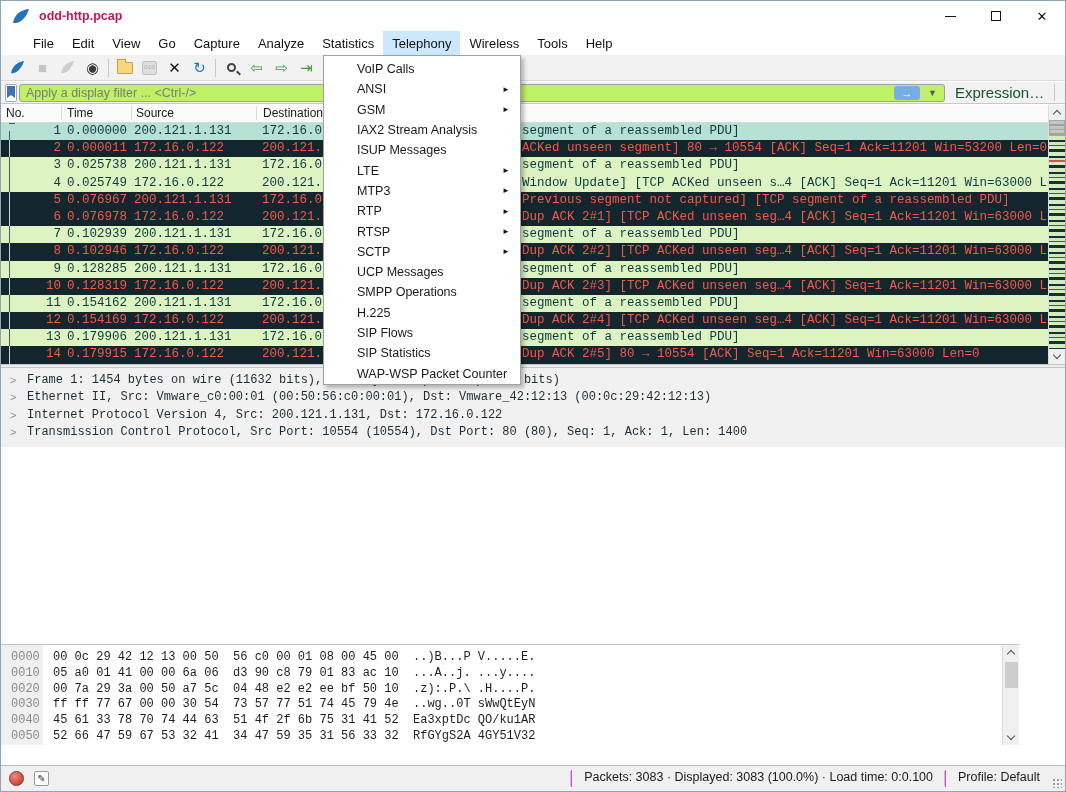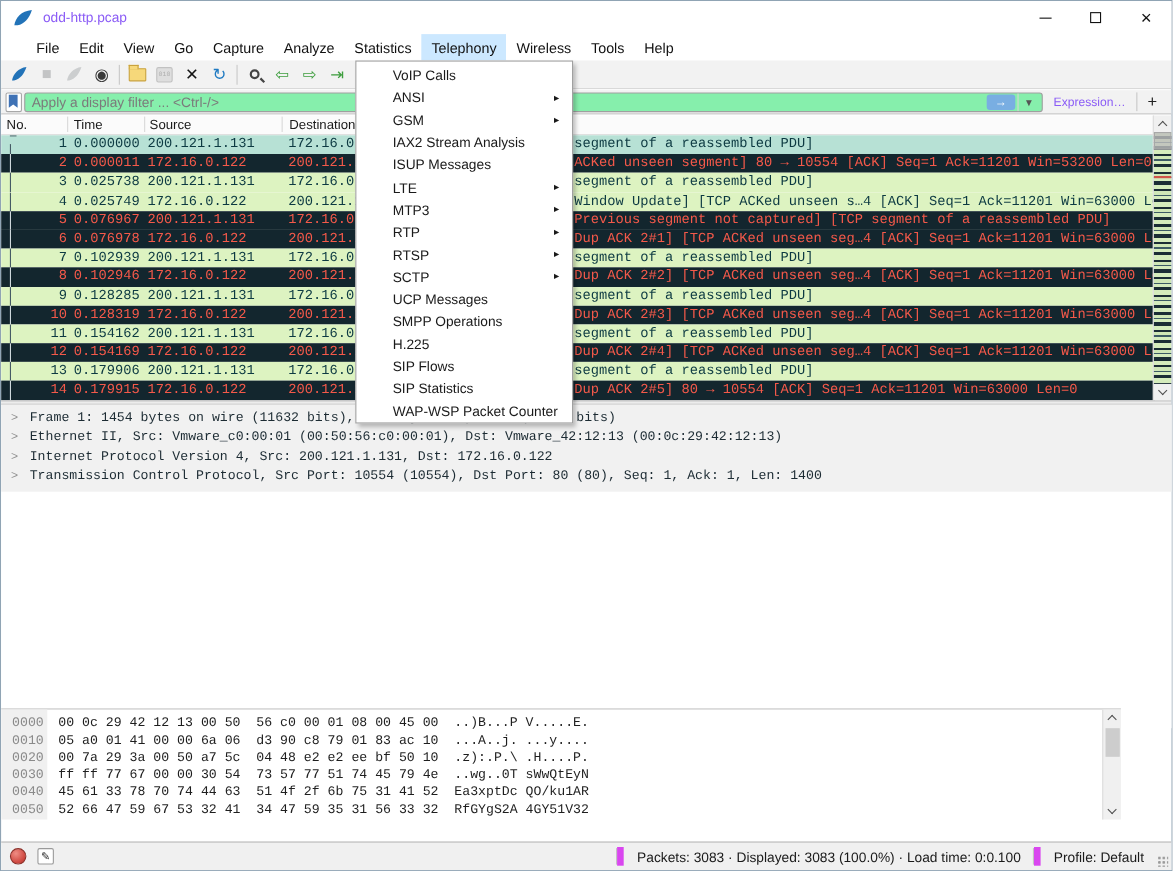--- a/index.html
+++ b/index.html
@@ -5,21 +5,21 @@
   * { margin:0; padding:0; box-sizing:border-box; }
   html,body { background:#e8e8e8; }
   .window{
     position:relative; width:1066px; height:792px; background:#fff;
     border:1px solid #90a4b4; font-family:"Liberation Sans",sans-serif;
     overflow:hidden;
   }
   
   .titlebar{position:absolute;left:0;top:0;width:100%;height:30px;background:#fff;display:flex;align-items:center;}
   .app-icon{margin-left:10px;width:20px;height:17px;}
-  .title-text{margin-left:8px;font-size:12.5px;color:#8b5cf6;}
+  .title-text{margin-left:8px;font-size:12.5px;color:#be185d;font-weight:bold;}
   .win-controls{position:absolute;right:0;top:0;height:30px;display:flex;}
   .win-btn{width:46px;height:30px;display:flex;align-items:center;justify-content:center;color:#111;font-size:13px;}
   .min-glyph{width:11px;height:1px;background:#111;display:block;}
   .max-glyph{width:10px;height:10px;border:1px solid #111;display:block;}
   
   .menubar{position:absolute;left:0;top:30px;width:100%;height:24px;background:#fff;display:flex;align-items:stretch;padding-left:23px;font-size:13px;color:#111;}
   .menubar-item{padding:0 9px;display:flex;align-items:center;}
   .menubar-item.active{background:#cce8ff;}
   
   .toolbar{position:absolute;left:0;top:54px;width:100%;height:26px;background:#f2f2f2;border-bottom:1px solid #d9d9d9;display:flex;align-items:center;padding-left:4px;}
@@ -27,25 +27,25 @@
   .tb-sep{width:1px;height:18px;background:#c8c8c8;margin:0 3px;}
   .tb-btn.disabled{opacity:.55;filter:grayscale(60%);}
   .folder-shape{width:16px;height:12px;background:#f6d87a;border:1px solid #c9a23e;border-radius:1px;position:relative;}
   .folder-shape::before{content:"";position:absolute;left:-1px;top:-4px;width:7px;height:3px;background:#f6d87a;border:1px solid #c9a23e;border-bottom:none;}
   .save-shape{width:15px;height:14px;background:#cfcfcf;border:1px solid #9a9a9a;border-radius:2px;font-size:6px;color:#777;display:flex;align-items:center;justify-content:center;font-family:"Liberation Mono",monospace;}
   .find-shape{width:9px;height:9px;border:2px solid #444;border-radius:50%;position:relative;}
   .find-shape::after{content:"";position:absolute;left:7px;top:7px;width:5px;height:2px;background:#444;transform:rotate(45deg);}
   
   .filterbar{position:absolute;left:0;top:81px;width:100%;height:22px;background:#f2f2f2;border-bottom:1px solid #c8c8c8;display:flex;align-items:center;padding:0 4px;}
   .bookmark-box{width:20px;height:18px;background:#fff;border:1px solid #a8a8a8;border-radius:2px;display:flex;align-items:center;justify-content:center;margin-right:2px;}
-  .filter-input{flex:0 0 926px;height:18px;background:#86efac;border:1px solid #9f9f9f;border-radius:3px;display:flex;align-items:center;position:relative;}
+  .filter-input{flex:0 0 926px;height:18px;background:#bef264;border:1px solid #9f9f9f;border-radius:3px;display:flex;align-items:center;position:relative;}
   .filter-placeholder{margin-left:6px;font-size:12.5px;color:#7b7b7b;}
   .apply-btn{position:absolute;right:24px;top:1px;width:26px;height:14px;background:#79aee2;border-radius:3px;display:flex;align-items:center;justify-content:center;color:#fff;font-size:11px;font-weight:bold;}
   .caret-btn{position:absolute;right:2px;top:0;width:20px;height:16px;display:flex;align-items:center;justify-content:center;color:#555;font-size:9px;border-left:1px solid #d5d5d5;}
-  .expression-label{font-size:11px;color:#8b5cf6;margin:0 8px 0 10px;}
+  .expression-label{font-size:15px;color:#14532d;margin:0 8px 0 10px;}
   .plus-btn{font-size:15px;color:#222;border-left:1px solid #c8c8c8;padding:0 9px;margin-left:2px;}
   
   .packet-list{position:absolute;left:0;top:104px;width:1049px;height:259px;background:#fff;font-family:"Liberation Mono","DejaVu Sans Mono",monospace;}
   .pl-header{position:absolute;left:0;top:0;width:100%;height:18px;background:#fbfbfb;border-bottom:1px solid #d9d9d9;font-family:"Liberation Sans",sans-serif;font-size:12px;color:#1a1a1a;}
   .pl-header span{position:absolute;top:1px;}
   .h-no{left:5px;} .h-time{left:66px;} .h-src{left:135px;} .h-dst{left:262px;}
   .h-div{position:absolute;top:2px;width:1px;height:14px;background:#d9d9d9;}
   .pl-rows{position:absolute;left:0;top:18px;width:100%;}
   .p-row{position:relative;height:17.2px;line-height:17.2px;font-size:12.5px;overflow:hidden;white-space:pre;}
   .p-row.green{background:#ddf3c1;color:#0d3a42;}
@@ -82,21 +82,21 @@
   .x-off{position:absolute;left:10px;color:#8a8a8a;}
   .x-hex{position:absolute;left:52px;color:#1e1e1e;}
   .x-ascii{position:absolute;left:412px;color:#1e1e1e;}
   .hex-scroll{position:absolute;right:0;top:0;width:17px;height:100%;background:#f0f0f0;border-left:1px solid #dcdcdc;}
   .hex-thumb{position:absolute;left:2px;top:17px;width:13px;height:26px;background:#cdcdcd;}
   
   .statusbar{position:absolute;left:0;bottom:0;width:100%;height:26px;background:#f0f0f0;border-top:1px solid #b9b9b9;display:flex;align-items:center;font-size:12.5px;color:#1a1a1a;}
   .expert-dot{width:15px;height:15px;border-radius:50%;background:radial-gradient(circle at 35% 30%,#ef8d84,#d04a42 65%,#a93630);border:1px solid #8c2f28;margin-left:8px;}
   .comment-icon{width:15px;height:15px;background:#fff;border:1px solid #9a9a9a;border-radius:2px;margin-left:10px;display:flex;align-items:center;justify-content:center;font-size:10px;color:#333;}
   .sb-right{margin-left:auto;display:flex;align-items:center;height:100%;}
-  .sb-sect{height:70%;display:flex;align-items:flex-end;padding:0 12px;border-left:6px solid #d946ef;box-shadow:-2px 0 0 -1px #c2c2c2;}
+  .sb-sect{height:70%;display:flex;align-items:flex-start;padding:0 12px;border-left:1px solid #d946ef;box-shadow:-2px 0 0 -1px #c2c2c2;}
   .grip{width:10px;height:10px;margin:10px 3px 3px 0;align-self:flex-end;
     background:radial-gradient(circle 1.2px,#9a9a9a 1px,transparent 1.5px) 0 0/4px 4px;}
   
   .dropdown{position:absolute;left:322px;top:54px;width:198px;height:330px;background:#fff;border:1px solid #a0a0a0;box-shadow:3px 3px 4px rgba(0,0,0,.25);z-index:50;padding-top:3px;}
   .menu-item{position:relative;height:20.3px;display:flex;align-items:center;padding-left:33px;font-size:12.5px;color:#1a1a1a;}
   .submenu-arrow{position:absolute;right:10px;font-size:8px;color:#1a1a1a;}
 </style>
 </head>
 <body>
 

